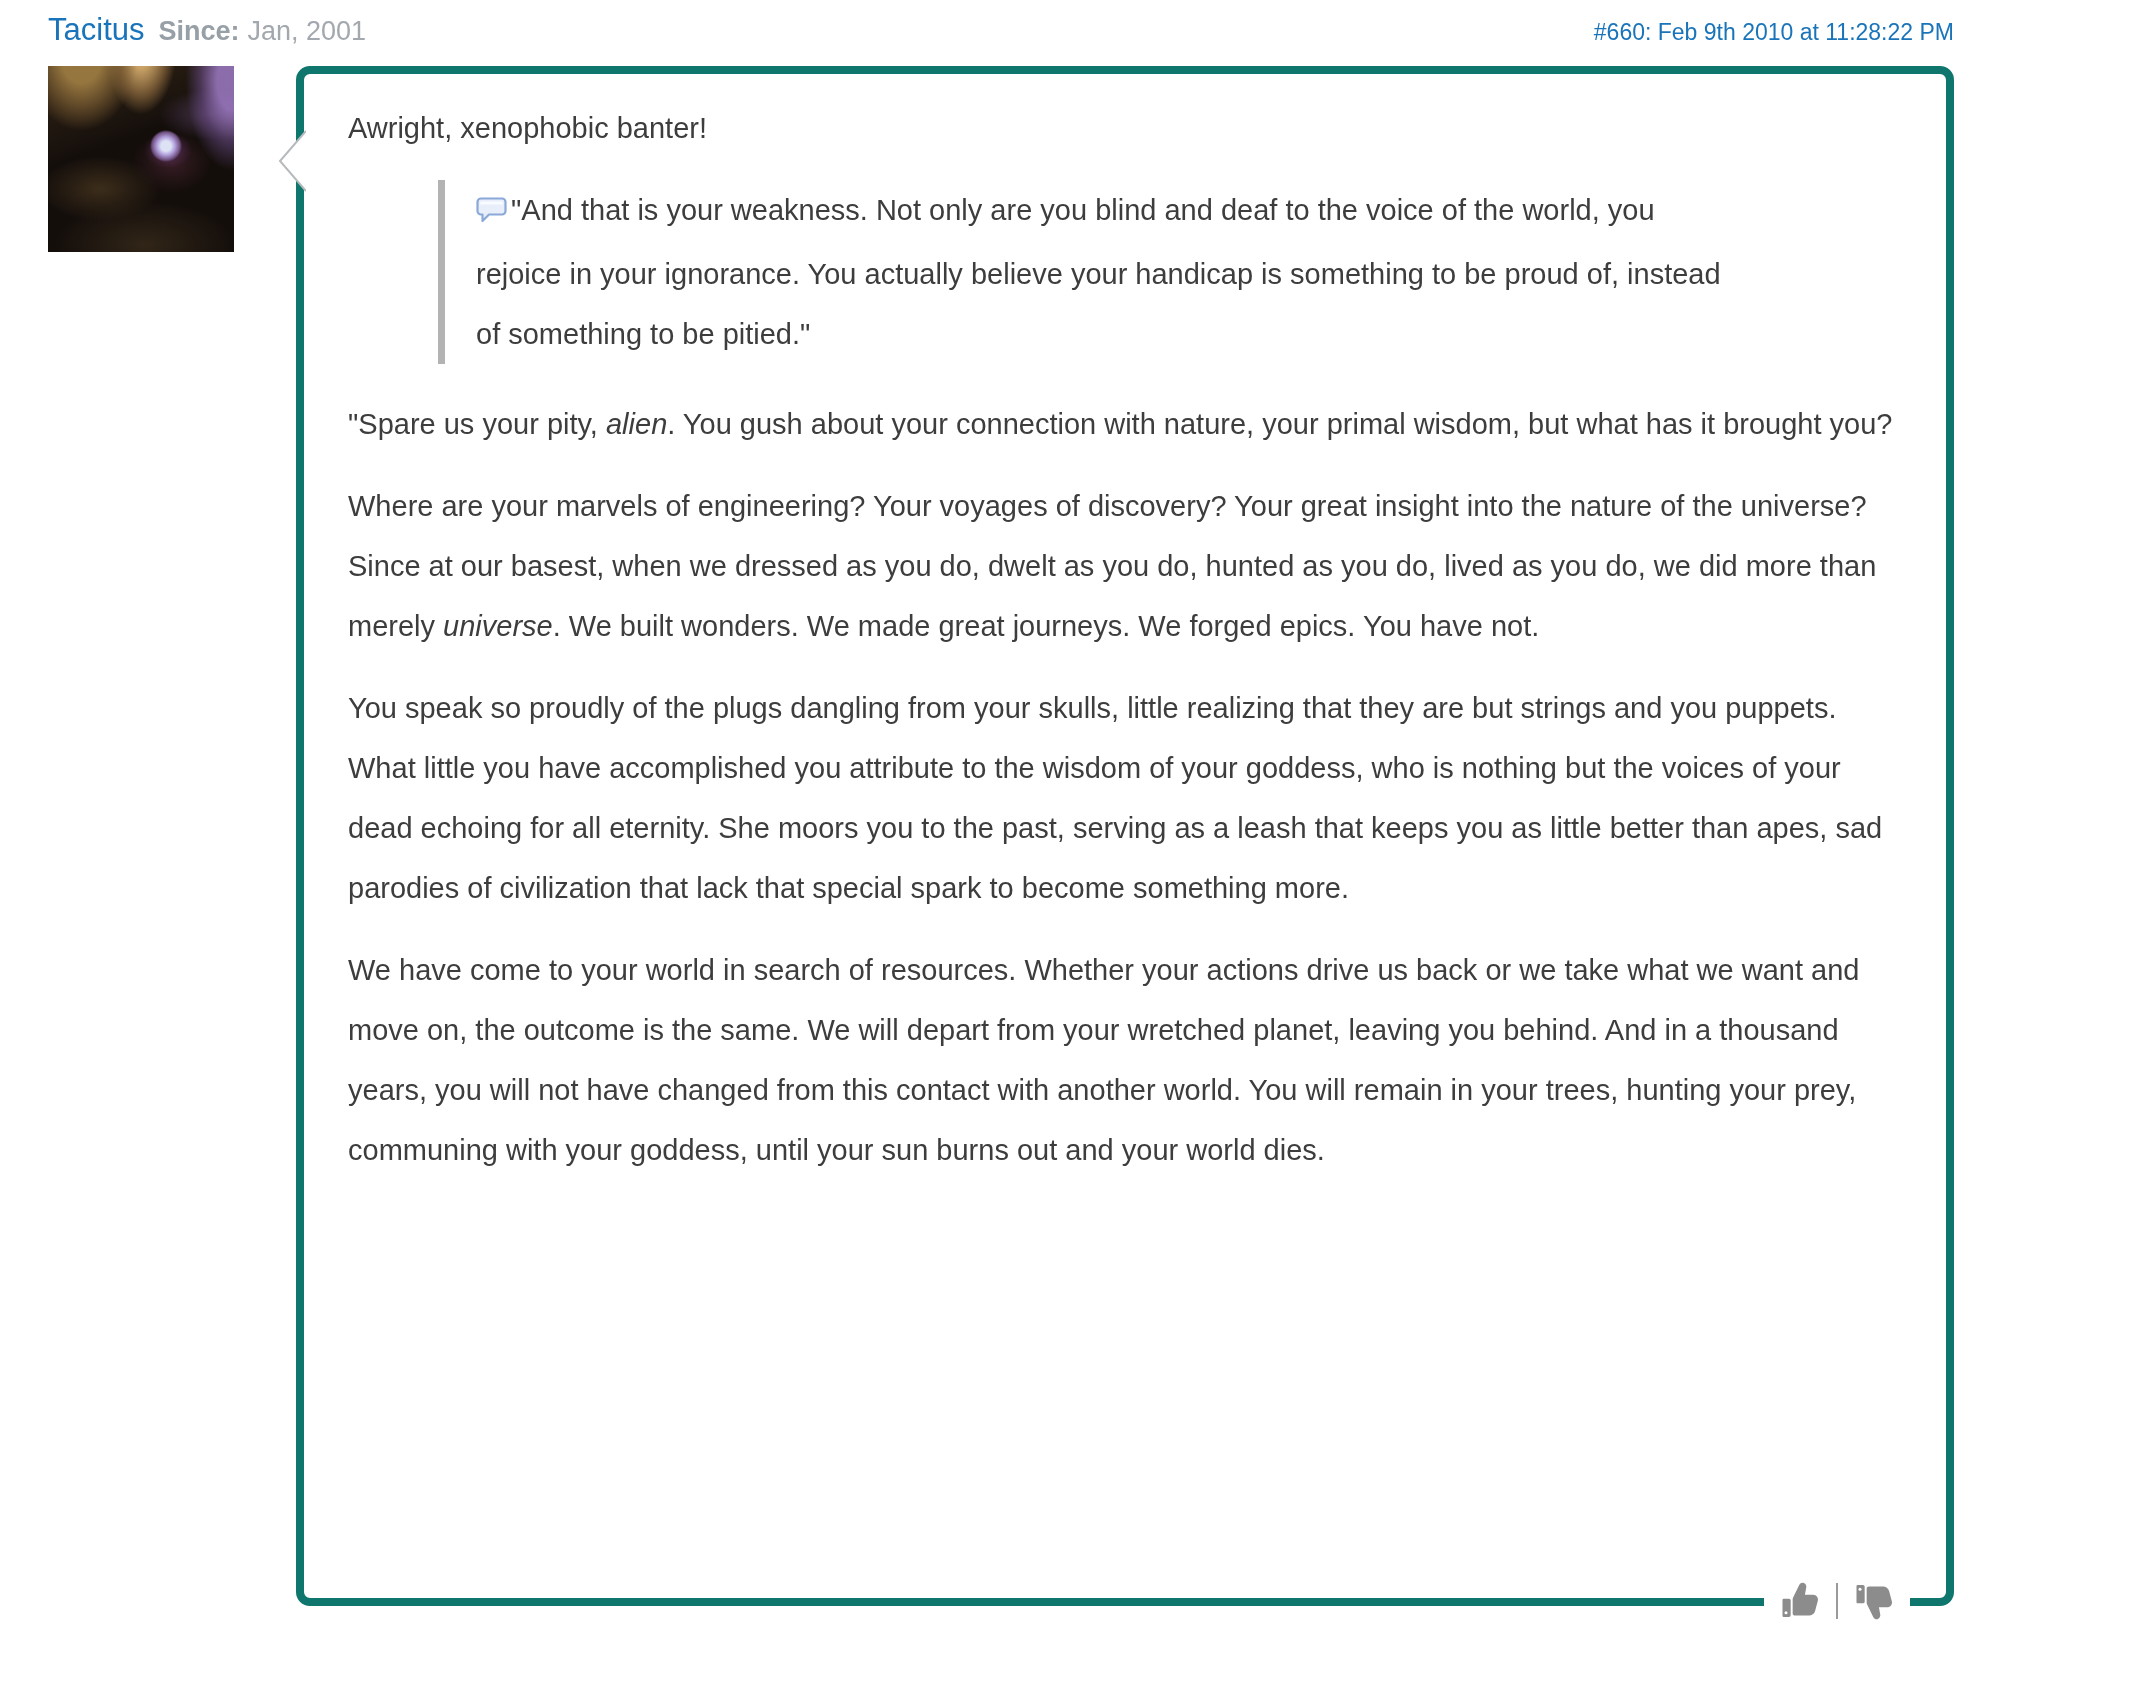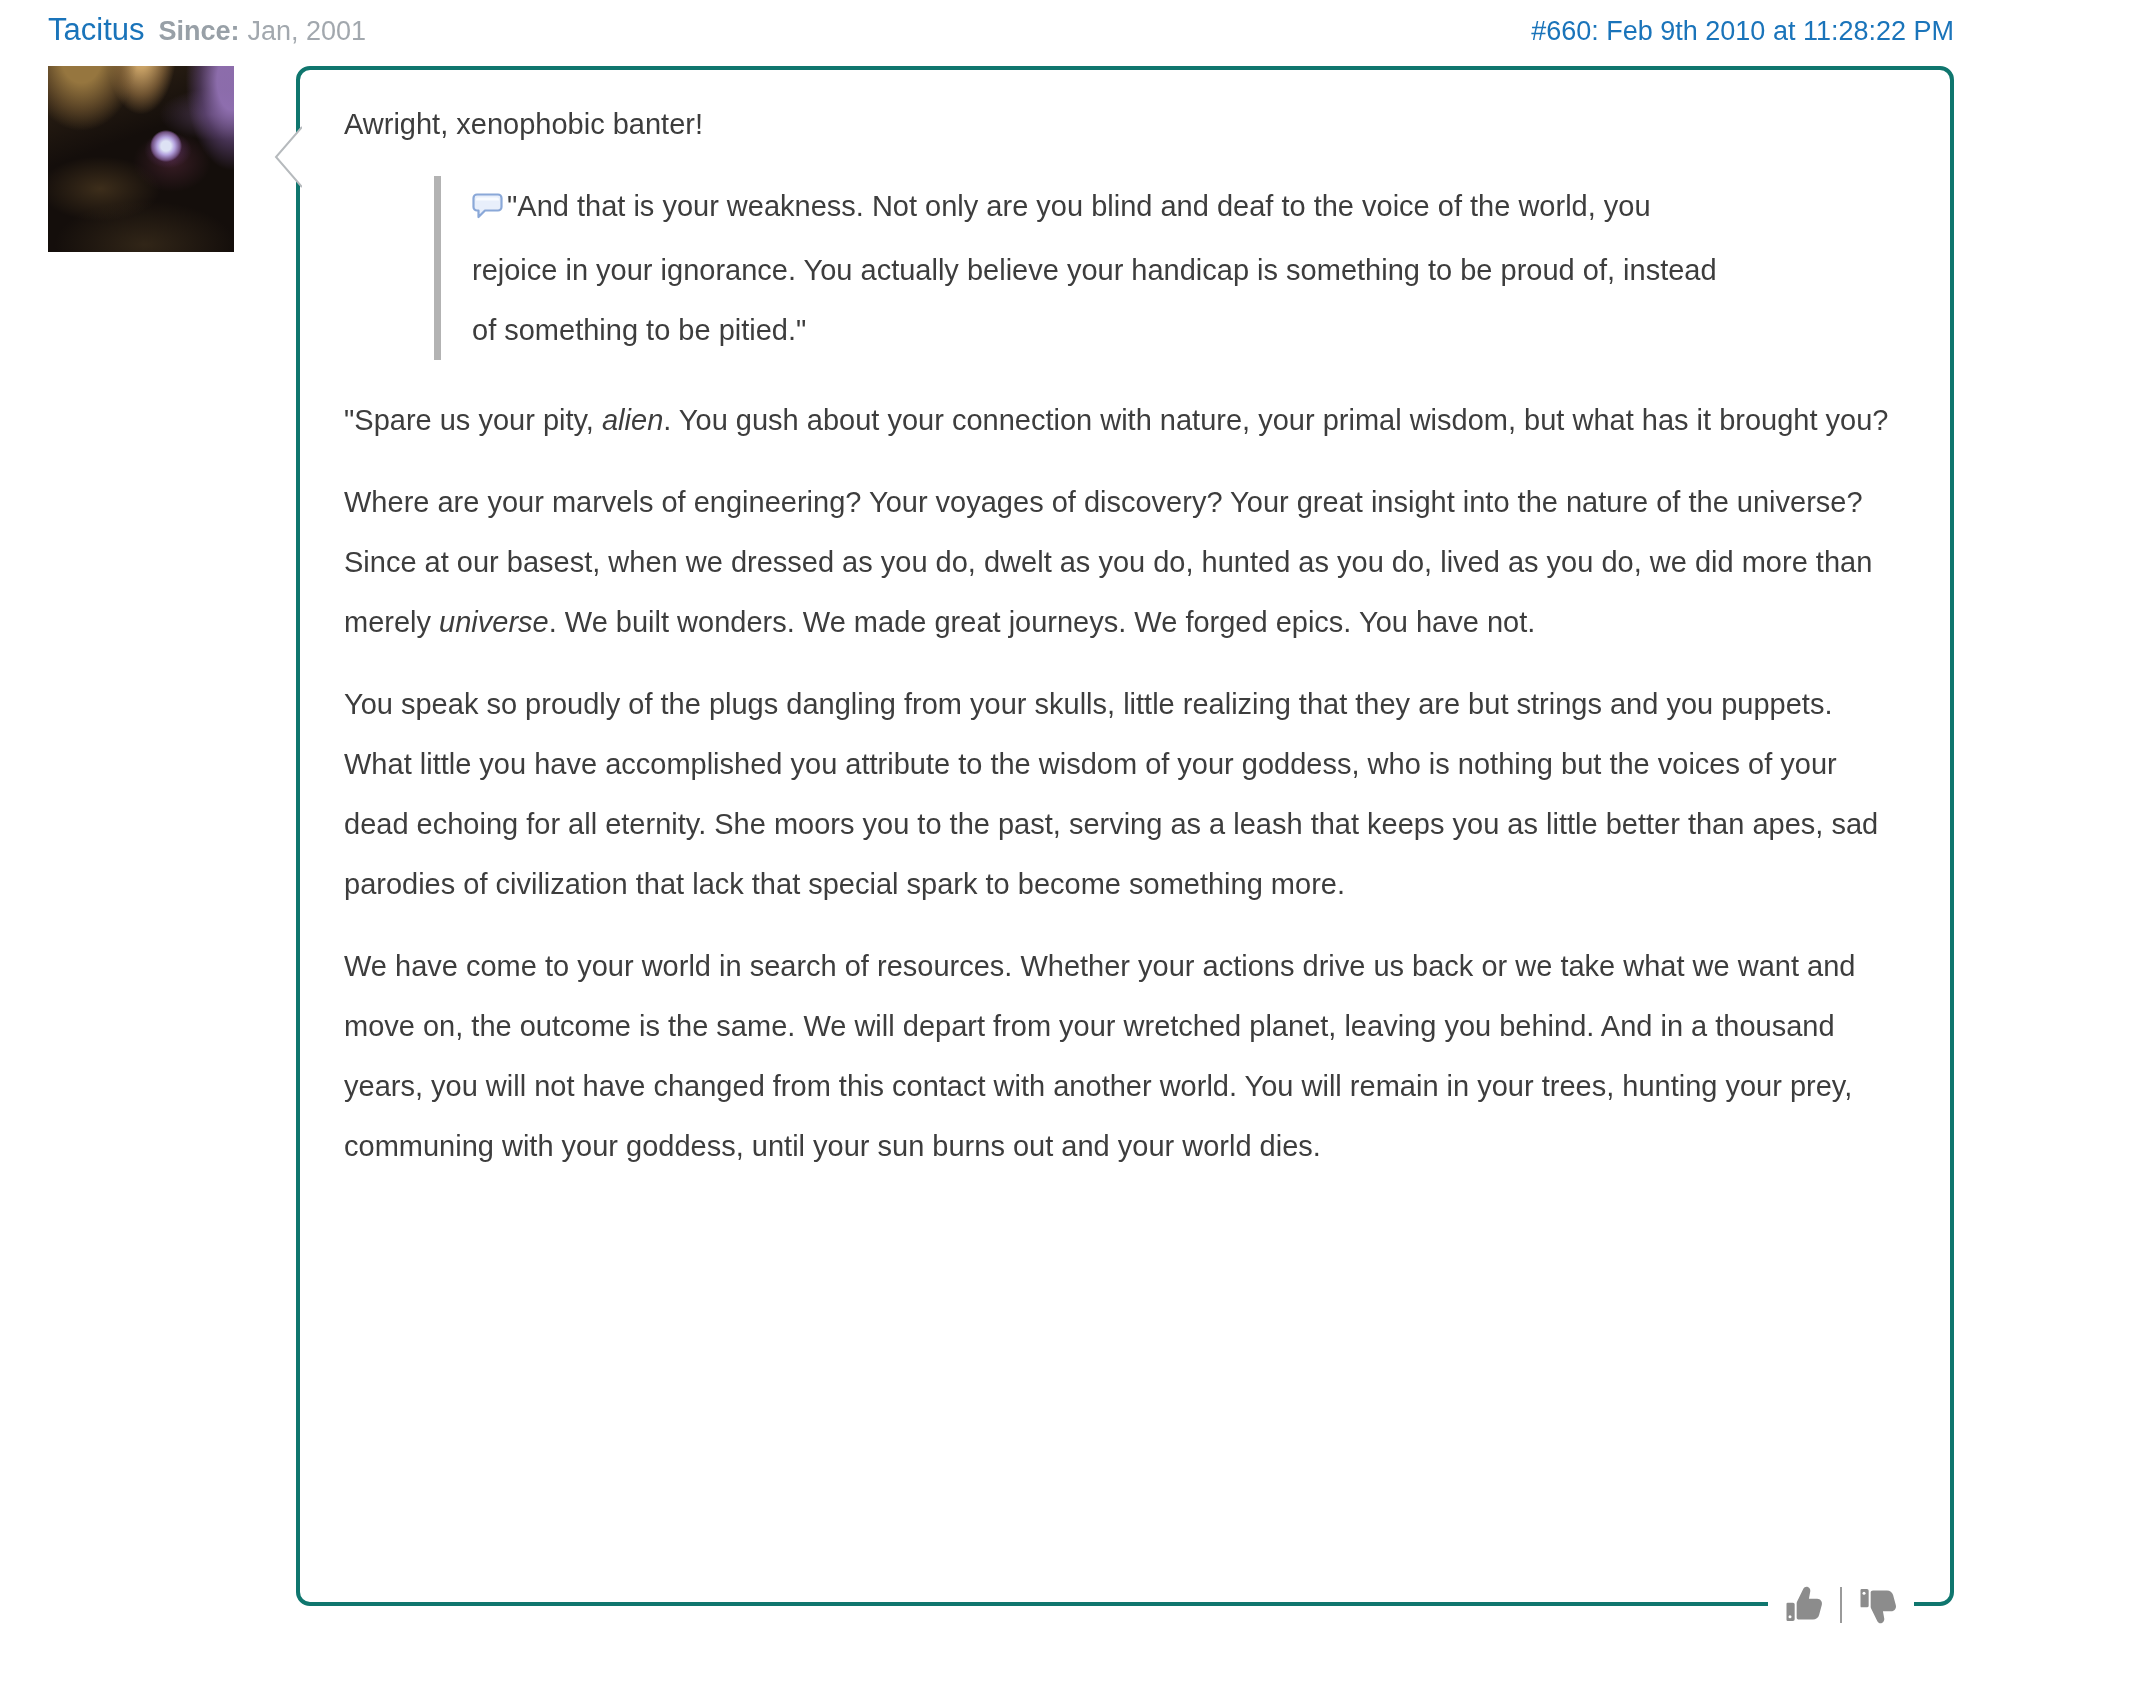--- a/index.html
+++ b/index.html
@@ -19,21 +19,21 @@
   }
   .user-line { white-space: nowrap; }
   .username {
     color: #1a74ba; font-size: 31px; text-decoration: none; cursor: pointer;
   }
   .since-label {
     color: #98a0a7; font-size: 27px; font-weight: bold; margin-left: 14px;
   }
   .since-value { color: #a2a8ae; font-size: 27px; margin-left: 8px; }
   .post-meta {
-    color: #1a74ba; font-size: 27px; cursor: pointer; text-decoration: none;
+    color: #1a74ba; font-size: 23px; cursor: pointer; text-decoration: none;
   }
 
   
   .post-row { display: flex; align-items: flex-start; margin-top: 18px; }
 
   .avatar {
     width: 186px; height: 186px; flex: 0 0 186px;
     background-color: #140e0b;
     background-image:
       radial-gradient(circle 15px at 118px 80px, #dde2f4 0 5px, #b2a0dc 9px, #6e4f7e 14px, rgba(0,0,0,0) 16px),
@@ -43,21 +43,21 @@
       radial-gradient(ellipse 46px 86px at 50% -10%, #c9a266 0 24%, rgba(164,124,72,0.6) 55%, rgba(0,0,0,0) 78%),
       radial-gradient(ellipse 58px 112px at 99% 8%, rgba(152,118,188,0.9) 0 26%, rgba(108,78,138,0.55) 55%, rgba(0,0,0,0) 80%),
       radial-gradient(ellipse 70px 34px at 88% 26%, rgba(120,90,140,0.5), rgba(0,0,0,0) 75%),
       radial-gradient(ellipse 86px 46px at 28% 66%, rgba(110,84,46,0.45), rgba(0,0,0,0) 70%),
       radial-gradient(ellipse 120px 58px at 52% 96%, rgba(92,72,42,0.4), rgba(0,0,0,0) 75%),
       linear-gradient(160deg, rgba(70,52,30,0.35) 0 18%, rgba(0,0,0,0) 40%);
   }
 
   .bubble {
     position: relative; flex: 1 1 auto; margin-left: 62px;
-    border: 4px solid #0f766e; border-radius: 14px;
+    border: 8px solid #0f766e; border-radius: 14px;
     background: #ffffff;
     padding: 24px 44px 46px 44px;
     min-height: 1540px;
   }
   .bubble-tail { position: absolute; left: -28px; top: 56px; z-index: 2; }
 
   .post-content { font-size: 29px; line-height: 60px; color: #3d3d3d; }
   .post-content p { margin: 0 0 22px 0; }
   .post-content p:last-child { margin-bottom: 0; }
   .opener { margin-bottom: 4px !important; }

